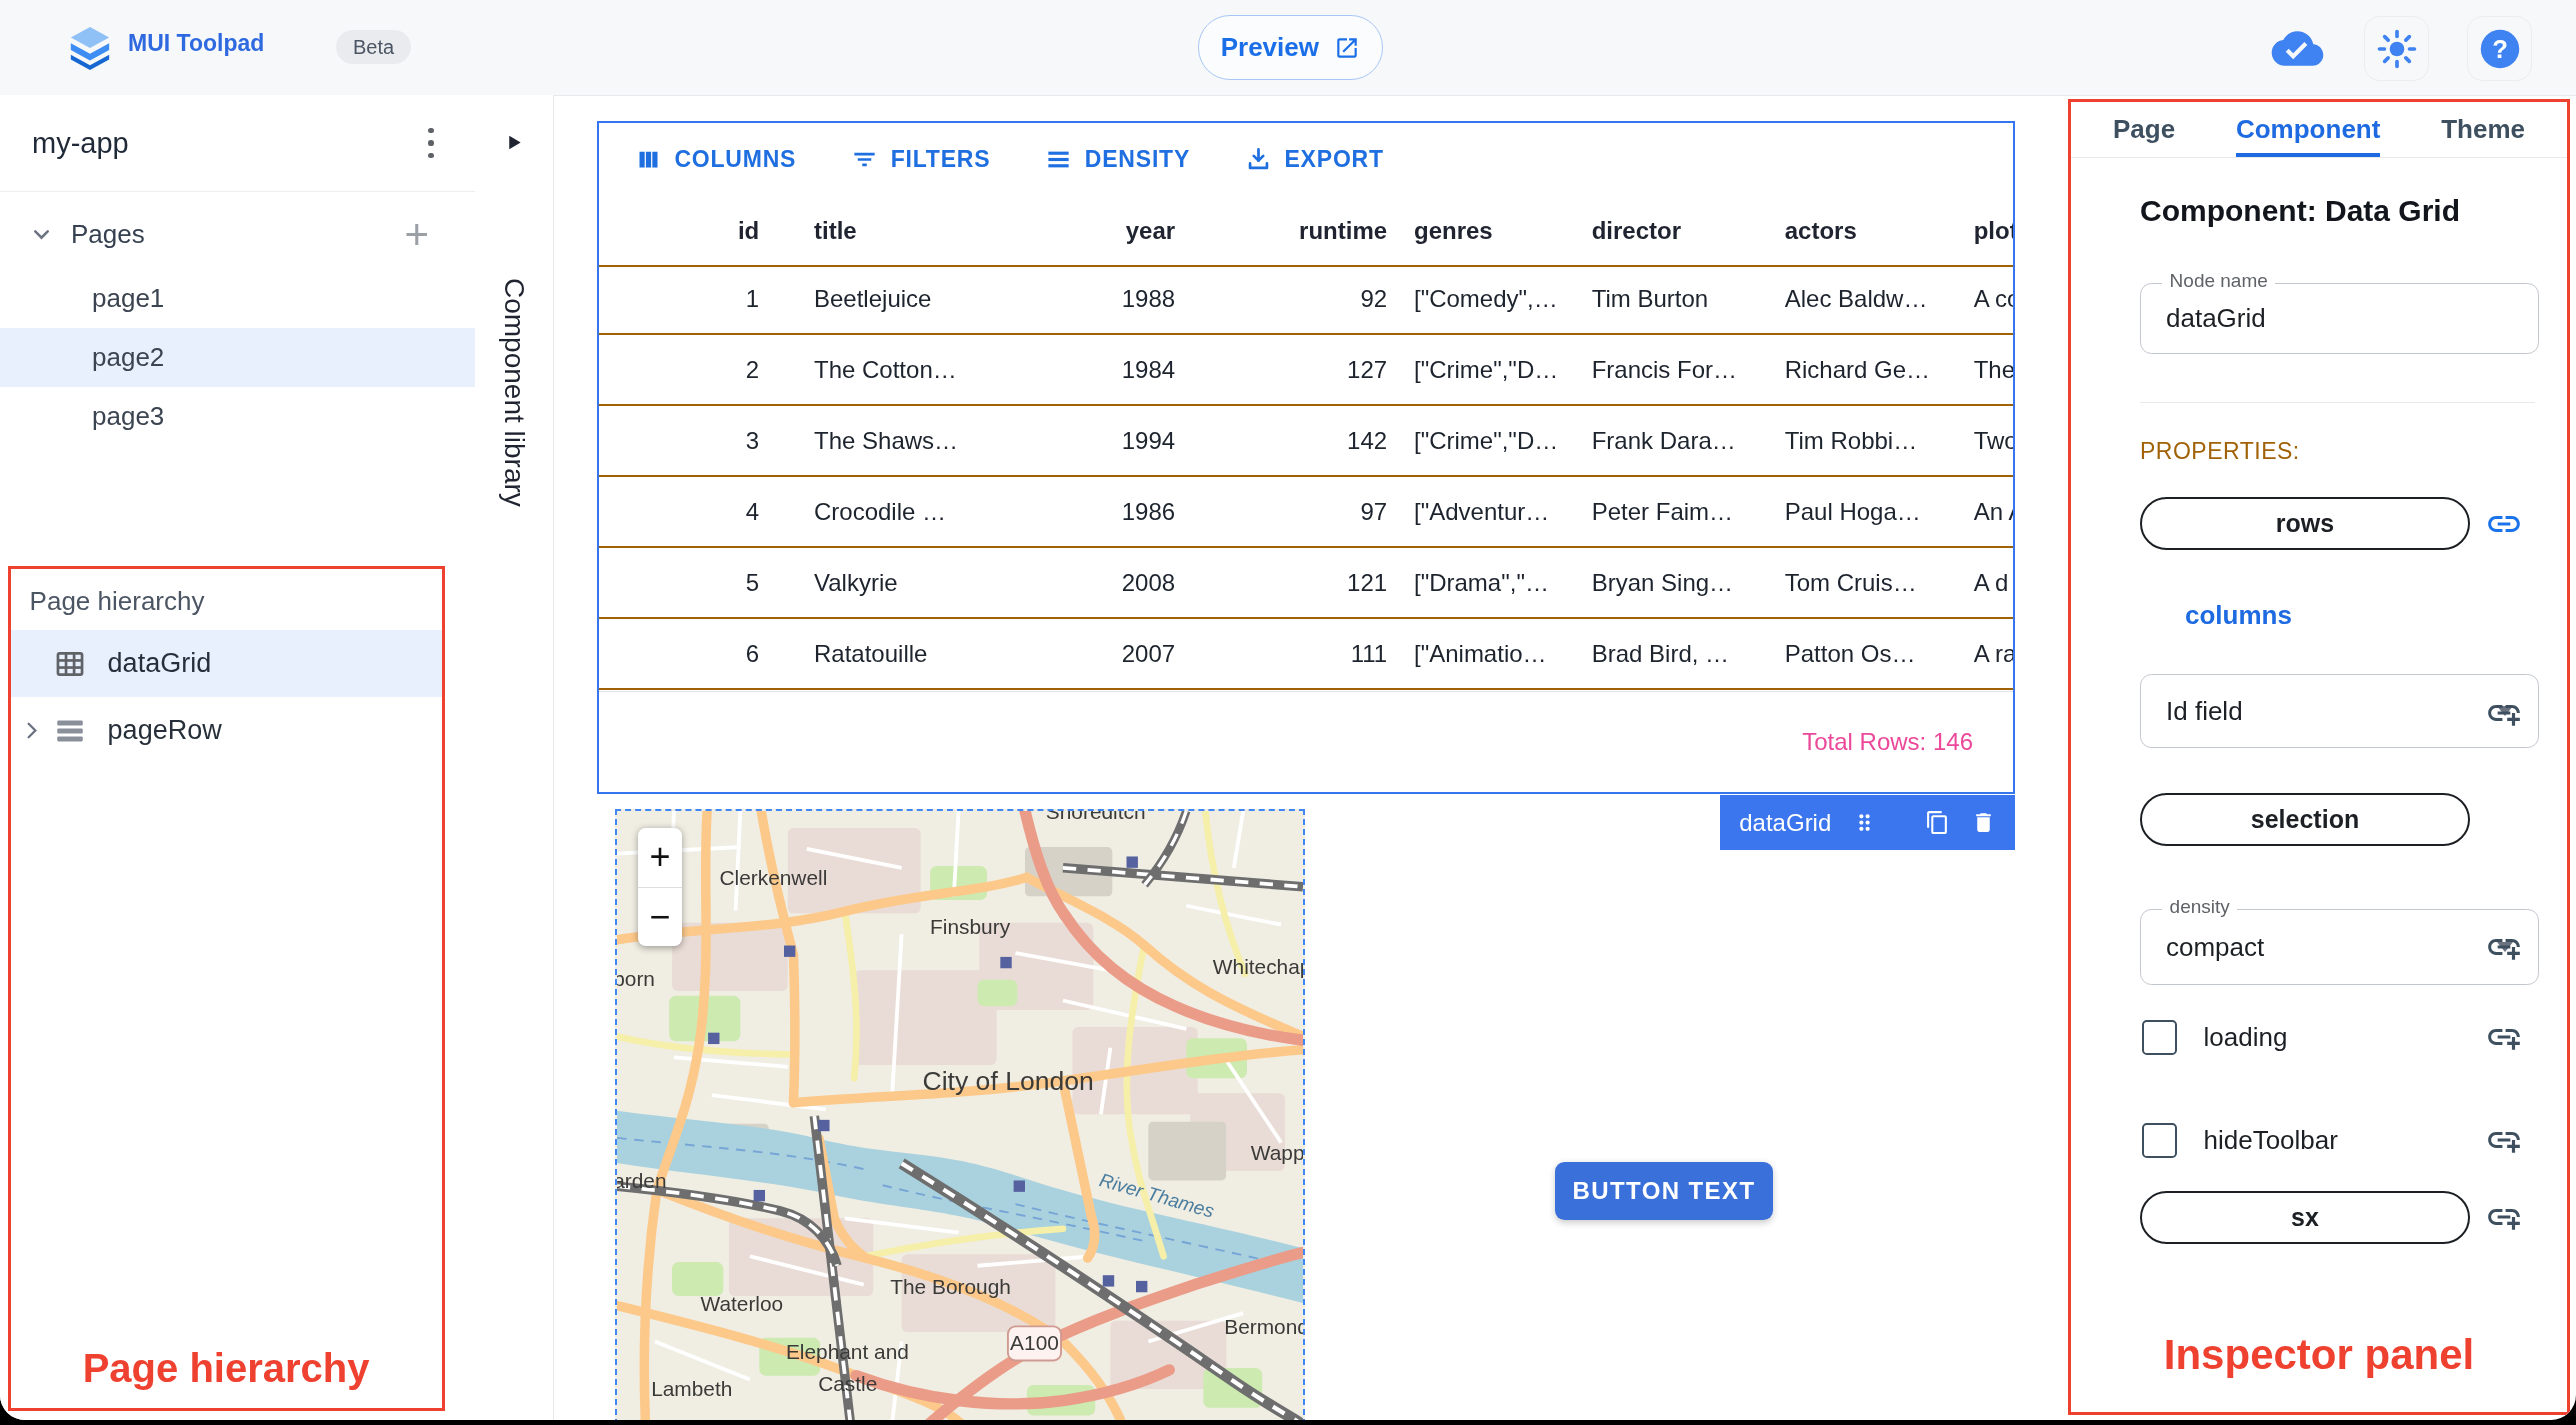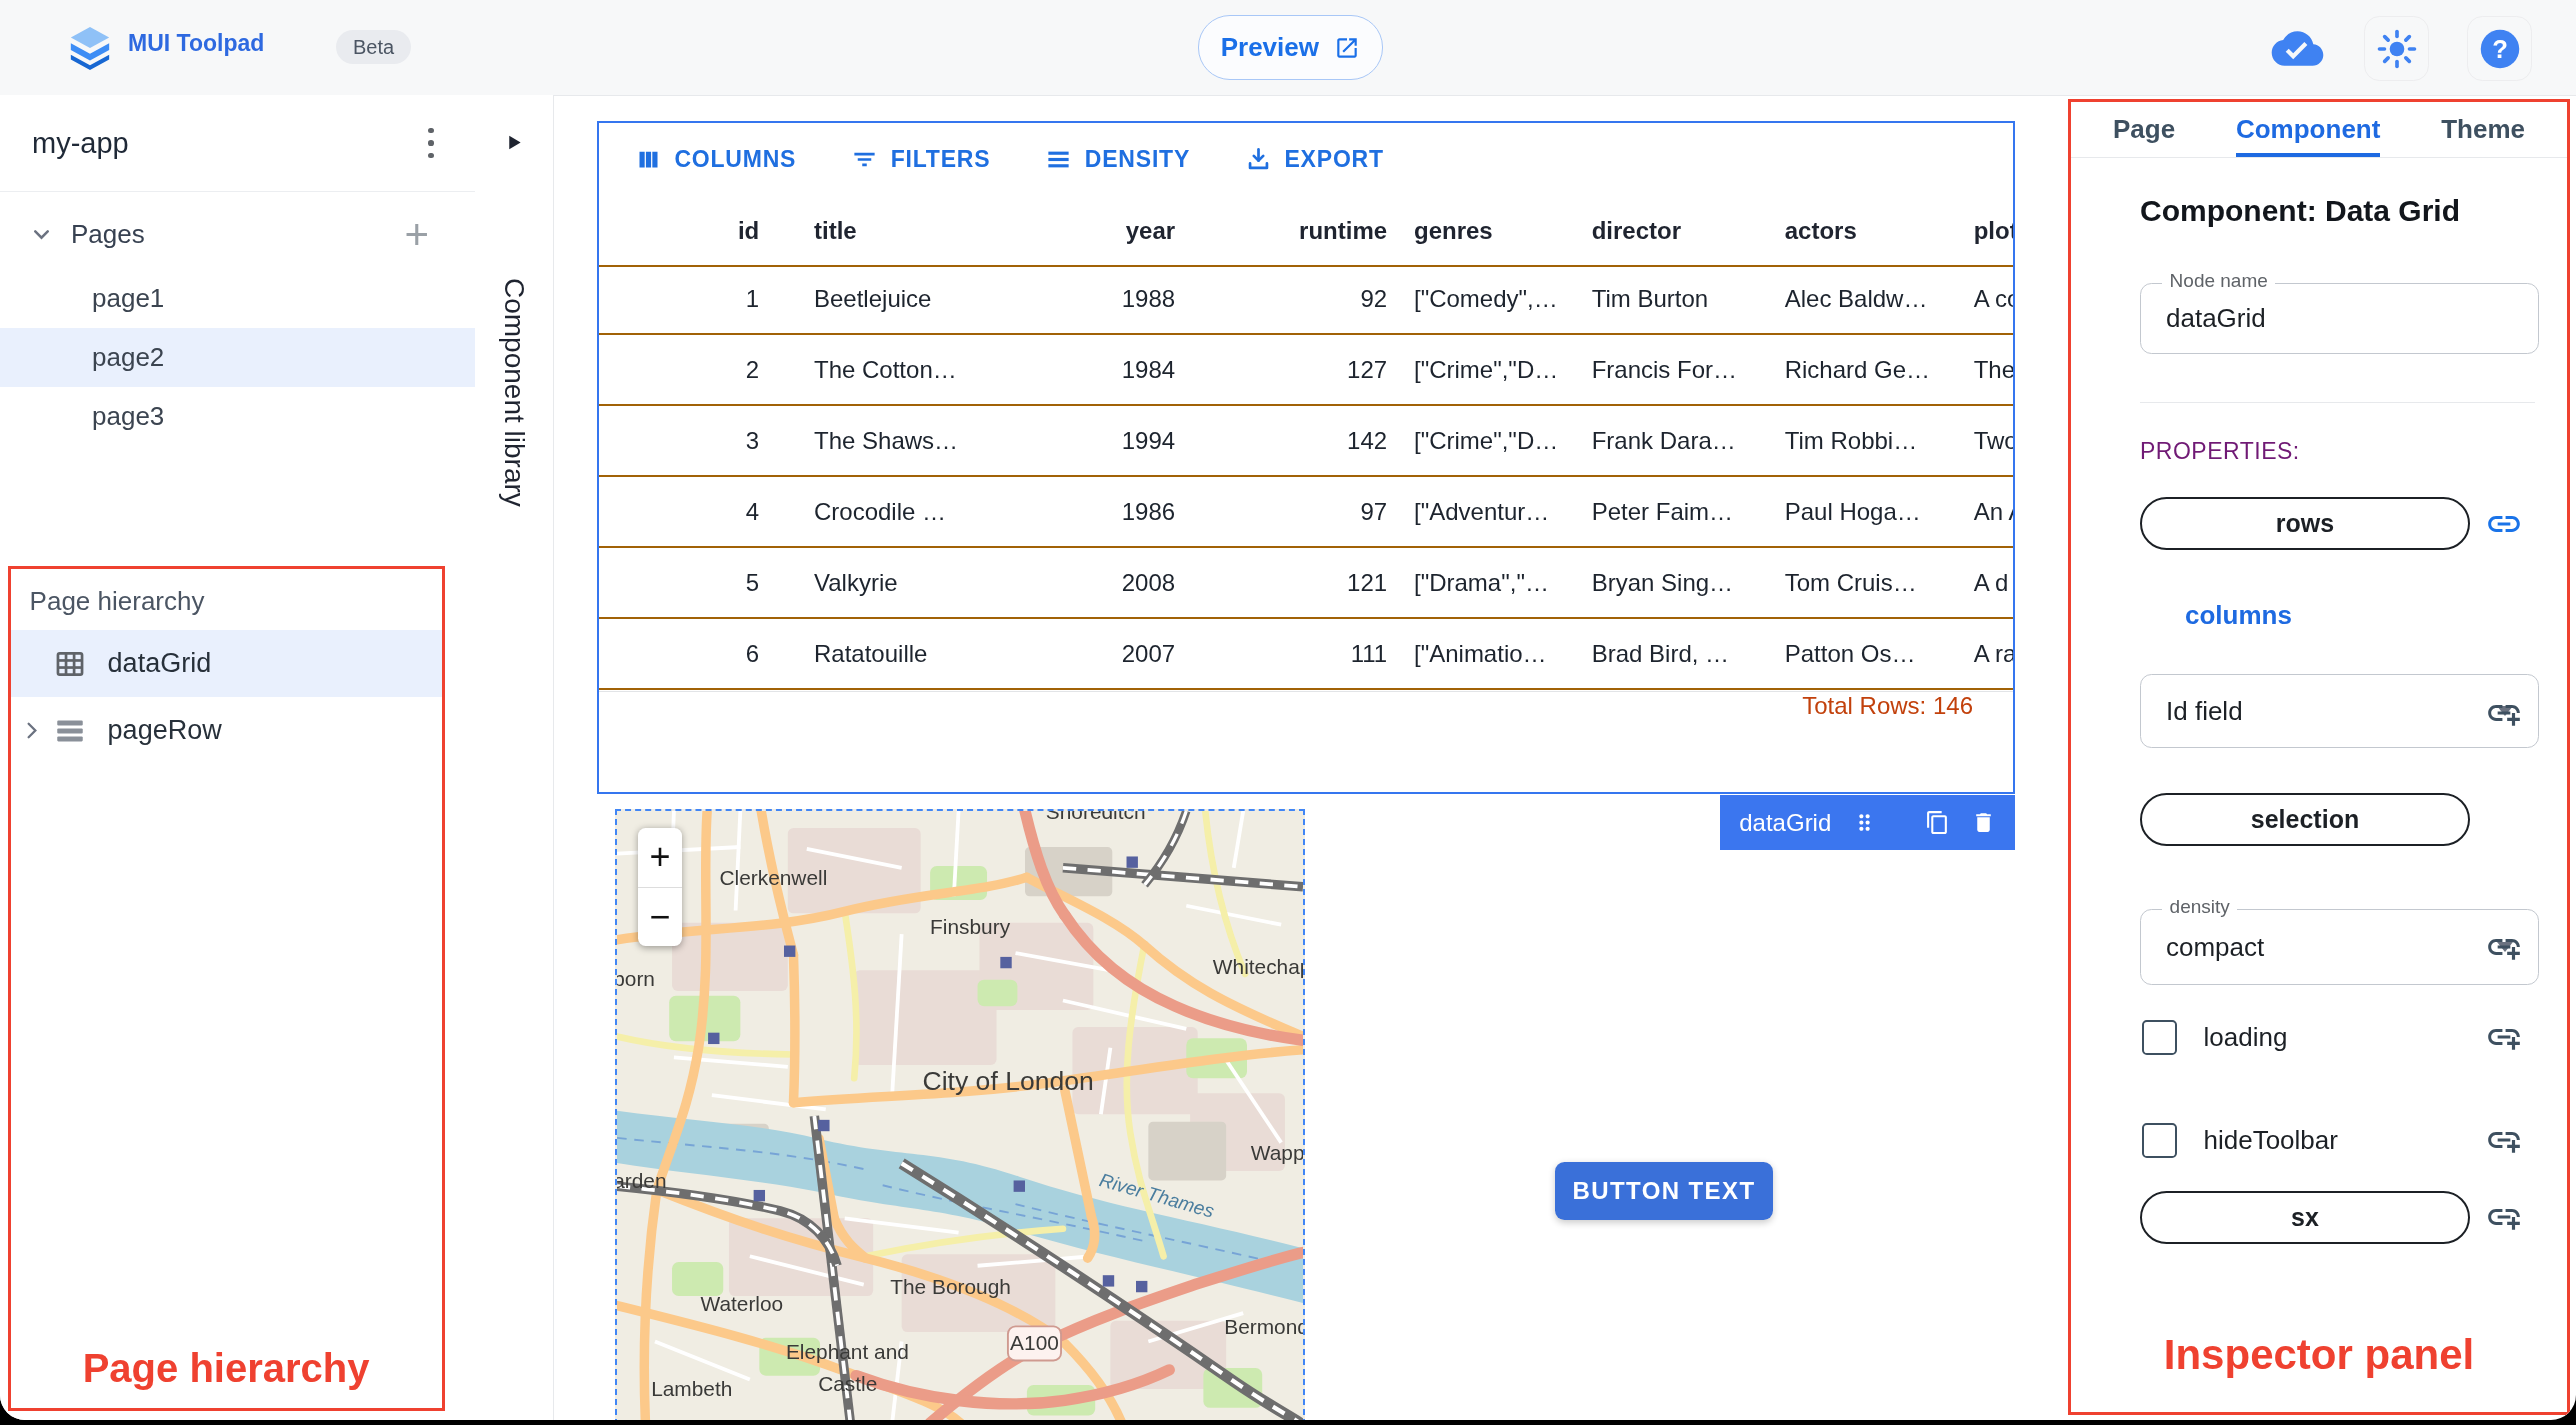--- a/index.html
+++ b/index.html
@@ -48,21 +48,21 @@
   .grow{display:grid;grid-template-columns:164px 200px 214px 212px 197px 193px 189px 1fr;height:69px;border-bottom:2px solid #a16207;align-items:center;font-size:24px;color:#1d242e;}
   .ghead{position:absolute;left:0;top:73px;right:0;font-weight:bold;color:#1f2430;}
   .grows{position:absolute;left:0;top:141px;right:0;}
   .gc{overflow:hidden;white-space:nowrap;}
   .c0{text-align:right;padding-right:3.8px;}
   .c1{padding-left:51px;}
   .c2{text-align:right;padding-right:1.9px;}
   .c3{text-align:right;padding-right:1.9px;}
   .c4{padding-left:25px;}
   .c5,.c6,.c7{padding-left:5.7px;}
-  .gfooter{position:absolute;left:0;right:0;top:568px;bottom:0;border-top:1.9px solid #e2e4e7;display:flex;align-items:flex-start;justify-content:flex-end;padding-right:40px;font-size:24px;color:#c2410c;}
+  .gfooter{position:absolute;left:0;right:0;top:568px;bottom:0;border-top:1.9px solid #e2e4e7;display:flex;align-items:center;justify-content:flex-end;padding-right:40px;font-size:24px;color:#ec4899;}
   .chip{position:absolute;right:561px;top:795px;height:55px;background:#3b76ef;display:flex;align-items:center;gap:21px;padding:0 19px;color:#fff;font-size:24px;}
   .chip .gap{width:5.7px;}
 
   
   .map{position:absolute;left:615px;top:809px;width:690px;height:616px;border:2.9px dashed #4186f5;box-sizing:border-box;overflow:hidden;background:#f0ede3;}
   .map svg{display:block;width:100%;height:100%;}
   .zoomctl{position:absolute;left:21px;top:17px;width:44px;height:118px;background:#fff;border-radius:7.6px;box-shadow:0 1.9px 7.6px rgba(0,0,0,.35);display:flex;flex-direction:column;}
   .zoomctl div{flex:1;display:flex;align-items:center;justify-content:center;font-size:36px;color:#111;cursor:pointer;}
   .zoomctl div:first-child{border-bottom:1px solid #ddd;}
   .mlbl{font-size:22px;fill:#3a3a38;}
@@ -76,21 +76,21 @@
   .insp-box{position:absolute;left:2068px;top:99px;width:502px;height:1316px;border:3.8px solid #ef4130;box-sizing:border-box;background:#fff;}
   .tabs{position:absolute;left:0;top:0;right:0;height:55px;border-bottom:1.9px solid #e7e9ec;display:flex;justify-content:space-between;padding:0 42px;}
   .tab{display:flex;align-items:center;font-size:26px;font-weight:bold;color:#3e5060;border-bottom:4.8px solid transparent;padding-top:3.8px;cursor:pointer;}
   .tab.active{color:#1e6ae1;border-bottom-color:#1e6ae1;}
   .insp-heading{position:absolute;left:69px;top:92px;font-size:30px;font-weight:bold;color:#12161c;}
   .field{position:absolute;left:69px;width:399px;border:1.9px solid #c3c8cf;border-radius:11.4px;box-sizing:border-box;background:#fff;}
   .field .flabel{position:absolute;top:-14.3px;left:21px;background:#fff;padding:0 7.6px;font-size:19px;color:#5f6368;}
   .field .fvalue{padding-left:25px;font-size:26px;color:#1c2025;display:flex;align-items:center;height:100%;}
   .caret{position:absolute;right:25px;top:50%;margin-top:-4.8px;width:0;height:0;border-left:8.6px solid transparent;border-right:8.6px solid transparent;border-top:10.5px solid #6b7280;}
   .divider{position:absolute;left:69px;right:32px;top:300px;border-top:1.9px solid #e7e9ec;}
-  .props-label{position:absolute;left:69px;top:336px;font-size:23px;letter-spacing:0.5px;color:#701a75;}
+  .props-label{position:absolute;left:69px;top:336px;font-size:23px;letter-spacing:0.5px;color:#a16207;}
   .pill{position:absolute;left:69px;width:330px;height:53px;border:2.9px solid #1c2025;border-radius:29px;box-sizing:border-box;display:flex;align-items:center;justify-content:center;font-size:25px;font-weight:bold;color:#1c2025;background:#fff;cursor:pointer;}
   .link-text{position:absolute;left:114px;top:498px;font-size:26px;font-weight:bold;color:#1e6ae1;cursor:pointer;}
   .bindicon{position:absolute;left:414px;width:38px;height:38px;cursor:pointer;}
   .chk-row{position:absolute;left:71px;display:flex;align-items:center;gap:27px;font-size:26px;color:#1c2025;}
   .chkbox{width:30.5px;height:30.5px;border:2.9px solid #3e5060;border-radius:4.8px;background:#fff;cursor:pointer;}
   .insp-label{position:absolute;left:0;right:0;top:1229px;text-align:center;font-size:42px;font-weight:bold;color:#ef4130;}
 </style>
 </head>
 <body>
 

